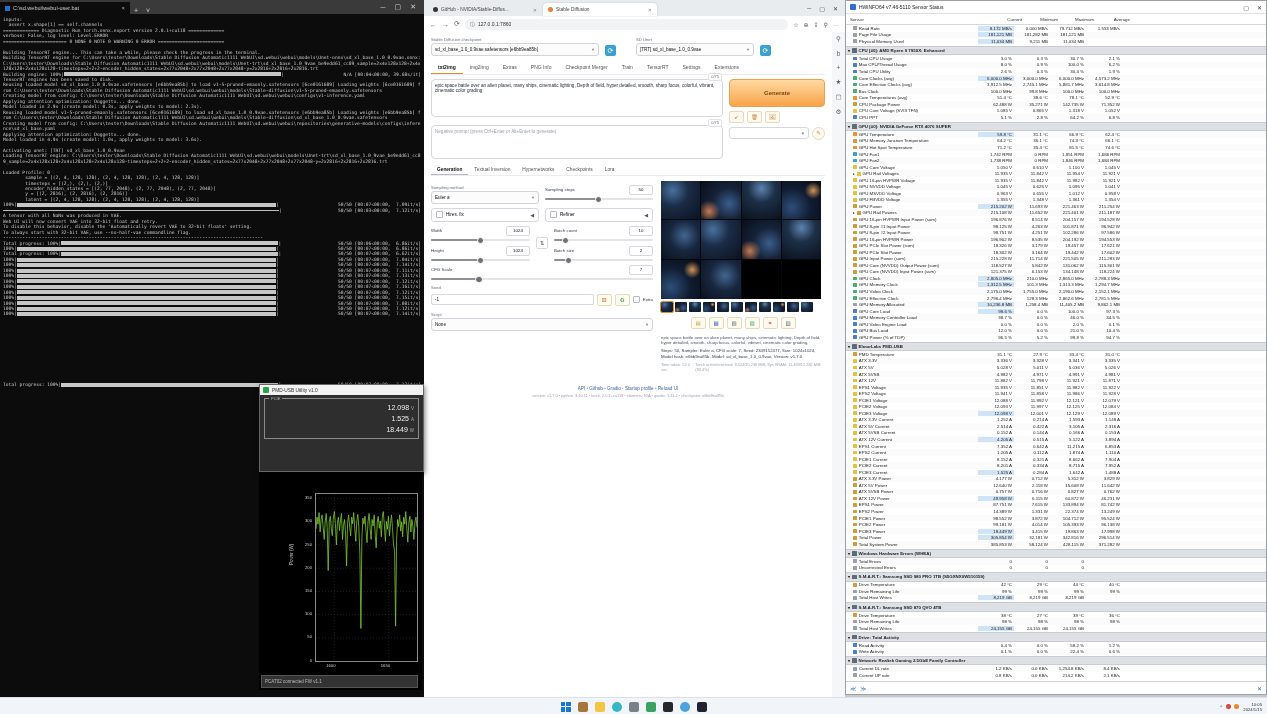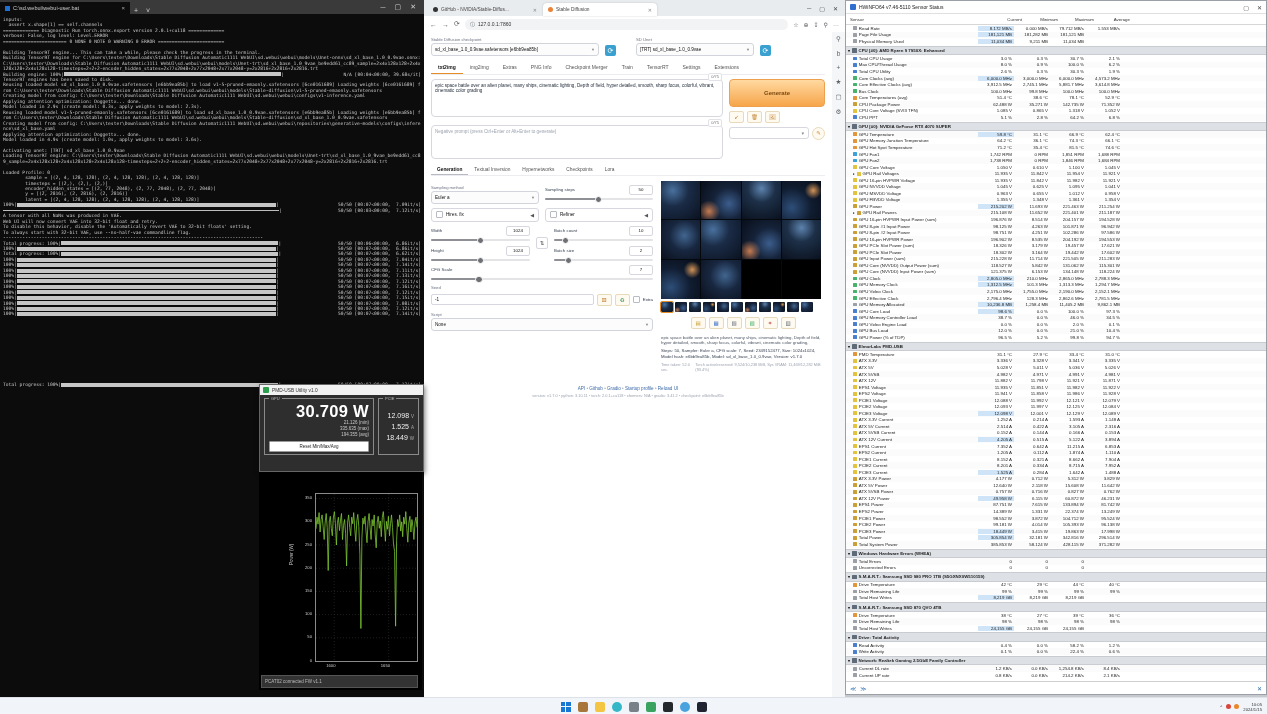--- a/index.html
+++ b/index.html
@@ -173,28 +173,20 @@
     </div>
     <div class="term-body"><div class="tline">inputs:</div><div class="tline">  assert x.shape[1] == self.channels</div><div class="tline">============= Diagnostic Run torch.onnx.export version 2.0.1+cu118 =============</div><div class="tline">verbose: False, log level: Level.ERROR</div><div class="tline">======================= 0 NONE 0 NOTE 0 WARNING 0 ERROR ========================</div><div class="tline"></div><div class="tline">Building TensorRT engine... This can take a while, please check the progress in the terminal.</div><div class="tline">Building TensorRT engine for C:\Users\tester\Downloads\Stable Diffusion Automatic1111 WebUI\sd.webui\webui\models\Unet-onnx\sd_xl_base_1.0_0.9vae.onnx: C:\Users\tester\Downloads\Stable Diffusion Automatic1111 WebUI\sd.webui\webui\models\Unet-trt\sd_xl_base_1.0_9vae_be9edd61_cc89_sample=2x4x128x128+2x4x128x128+2x4x128x128-timesteps=2+2+2-encoder_hidden_states=2x77x2048+2x77x2048+2x77x2048-y=2x2816+2x2816+2x2816.trt</div><div class="tline pl"><span>Building engine: 100%|</span><span class="pbar" style="width: 52%;"></span><span>|</span><span class="pstat"> N/A [00:04&lt;00:00, 39.68s/it]</span></div><div class="tline">TensorRT engines has been saved to disk.</div><div class="tline">Reusing loaded model sd_xl_base_1.0_0.9vae.safetensors [e6bb9ea85b] to load v1-5-pruned-emaonly.safetensors [6ce0161689] Loading weights [6ce0161689] from C:\Users\tester\Downloads\Stable Diffusion Automatic1111 WebUI\sd.webui\webui\models\Stable-diffusion\v1-5-pruned-emaonly.safetensors</div><div class="tline">Creating model from config: C:\Users\tester\Downloads\Stable Diffusion Automatic1111 WebUI\sd.webui\webui\configs\v1-inference.yaml</div><div class="tline">Applying attention optimization: Doggettx... done.</div><div class="tline">Model loaded in 2.9s (create model: 0.3s, apply weights to model: 2.3s).</div><div class="tline">Reusing loaded model v1-5-pruned-emaonly.safetensors [6ce0161689] to load sd_xl_base_1.0_0.9vae.safetensors [e6bb9ea85b] Loading weights [e6bb9ea85b] from C:\Users\tester\Downloads\Stable Diffusion Automatic1111 WebUI\sd.webui\webui\models\Stable-diffusion\sd_xl_base_1.0_0.9vae.safetensors</div><div class="tline">Creating model from config: C:\Users\tester\Downloads\Stable Diffusion Automatic1111 WebUI\sd.webui\webui\repositories\generative-models\configs\inference\sd_xl_base.yaml</div><div class="tline">Applying attention optimization: Doggettx... done.</div><div class="tline">Model loaded in 4.9s (create model: 1.0s, apply weights to model: 3.6s).</div><div class="tline"></div><div class="tline">Activating unet: [TRT] sd_xl_base_1.0_0.9vae</div><div class="tline">Loading TensorRT engine: C:\Users\tester\Downloads\Stable Diffusion Automatic1111 WebUI\sd.webui\webui\models\Unet-trt\sd_xl_base_1.0_9vae_be9edd61_cc89_sample=2x4x128x128+2x4x128x128+2x4x128x128-timesteps=2+2+2-encoder_hidden_states=2x77x2048+2x77x2048+2x77x2048-y=2x2816+2x2816+2x2816.trt</div><div class="tline"></div><div class="tline">Loaded Profile: 0</div><div class="tline">        sample = [(2, 4, 128, 128), (2, 4, 128, 128), (2, 4, 128, 128)]</div><div class="tline">        timesteps = [(2,), (2,), (2,)]</div><div class="tline">        encoder_hidden_states = [(2, 77, 2048), (2, 77, 2048), (2, 77, 2048)]</div><div class="tline">        y = [(2, 2816), (2, 2816), (2, 2816)]</div><div class="tline">        latent = [(2, 4, 128, 128), (2, 4, 128, 128), (2, 4, 128, 128)]</div><div class="tline pl"><span>100%|</span><span class="pbar" style="width: 62%;"></span><span>|</span><span class="pstat"> 50/50 [00:07&lt;00:00,  7.09it/s]</span></div><div class="tline pl"><span></span><span class="pbar dash" style="width: 66%;"></span><span>|</span><span class="pstat"> 50/50 [00:03&lt;00:00,  7.12it/s]</span></div><div class="tline">A tensor with all NaNs was produced in VAE.</div><div class="tline">Web UI will now convert VAE into 32-bit float and retry.</div><div class="tline">To disable this behavior, disable the 'Automatically revert VAE to 32-bit floats' setting.</div><div class="tline">To always start with 32-bit VAE, use --no-half-vae commandline flag.</div><div class="tline">----------------------------------------------------------------------------------------------</div><div class="tline pl"><span>Total progress: 100%|</span><span class="pbar" style="width: 52%;"></span><span>|</span><span class="pstat"> 50/50 [00:06&lt;00:00,  6.86it/s]</span></div><div class="tline pl"><span>100%|</span><span class="pbar" style="width: 62%;"></span><span>|</span><span class="pstat"> 50/50 [00:07&lt;00:00,  6.86it/s]</span></div><div class="tline pl"><span>Total progress: 100%|</span><span class="pbar" style="width: 52%;"></span><span>|</span><span class="pstat"> 50/50 [00:07&lt;00:00,  6.62it/s]</span></div><div class="tline pl"><span>100%|</span><span class="pbar" style="width: 62%;"></span><span>|</span><span class="pstat"> 50/50 [00:07&lt;00:00,  7.04it/s]</span></div><div class="tline pl"><span>100%|</span><span class="pbar" style="width: 62%;"></span><span>|</span><span class="pstat"> 50/50 [00:07&lt;00:00,  7.14it/s]</span></div><div class="tline pl"><span>100%|</span><span class="pbar" style="width: 62%;"></span><span>|</span><span class="pstat"> 50/50 [00:07&lt;00:00,  7.11it/s]</span></div><div class="tline pl"><span>100%|</span><span class="pbar" style="width: 62%;"></span><span>|</span><span class="pstat"> 50/50 [00:07&lt;00:00,  7.13it/s]</span></div><div class="tline pl"><span>100%|</span><span class="pbar" style="width: 62%;"></span><span>|</span><span class="pstat"> 50/50 [00:07&lt;00:00,  7.12it/s]</span></div><div class="tline pl"><span>100%|</span><span class="pbar" style="width: 62%;"></span><span>|</span><span class="pstat"> 50/50 [00:07&lt;00:00,  7.16it/s]</span></div><div class="tline pl"><span>100%|</span><span class="pbar" style="width: 62%;"></span><span>|</span><span class="pstat"> 50/50 [00:07&lt;00:00,  7.12it/s]</span></div><div class="tline pl"><span>100%|</span><span class="pbar" style="width: 62%;"></span><span>|</span><span class="pstat"> 50/50 [00:07&lt;00:00,  7.15it/s]</span></div><div class="tline pl"><span>100%|</span><span class="pbar" style="width: 62%;"></span><span>|</span><span class="pstat"> 50/50 [00:07&lt;00:00,  7.08it/s]</span></div><div class="tline pl"><span>100%|</span><span class="pbar" style="width: 62%;"></span><span>|</span><span class="pstat"> 50/50 [00:07&lt;00:00,  7.12it/s]</span></div><div class="tline pl"><span>100%|</span><span class="pbar" style="width: 62%;"></span><span>|</span><span class="pstat"> 50/50 [00:07&lt;00:00,  7.14it/s]</span></div><div class="tline"></div><div class="tline"></div><div class="tline"></div><div class="tline"></div><div class="tline"></div><div class="tline"></div><div class="tline"></div><div class="tline"></div><div class="tline"></div><div class="tline"></div><div class="tline"></div><div class="tline"></div><div class="tline pl"><span>Total progress: 100%|</span><span class="pbar" style="width: 52%;"></span><span>|</span><span class="pstat"> 50/50 [00:07&lt;00:00,  7.13it/s]</span></div></div>
   </div>
 
   <div class="pmd">
     <div class="pmd-bar">
       <span class="pic"></span>
       <span>PMD-USB Utility v1.0</span>
     </div>
     <div class="pmd-body">
-      <div class="gbox g1">
-        <span class="glab">GPU</span>
-        <div class="bigw">30.709 W</div>
-        <div class="subw">21.126 (min)</div>
-        <div class="subw">335.635 (max)</div>
-        <div class="subw">194.355 (avg)</div>
-        <div class="resetb">Reset Min/Max/Avg</div>
-      </div>
       <div class="gbox g2">
         <span class="glab">PCIE</span>
         <div class="railv"><span>12.098</span> <small>V</small></div>
         <div class="railv"><span>1.525</span> <small>A</small></div>
         <div class="railv"><span>18.449</span> <small>W</small></div>
       </div>
     </div>
   </div>
 
   <div class="gwin">

